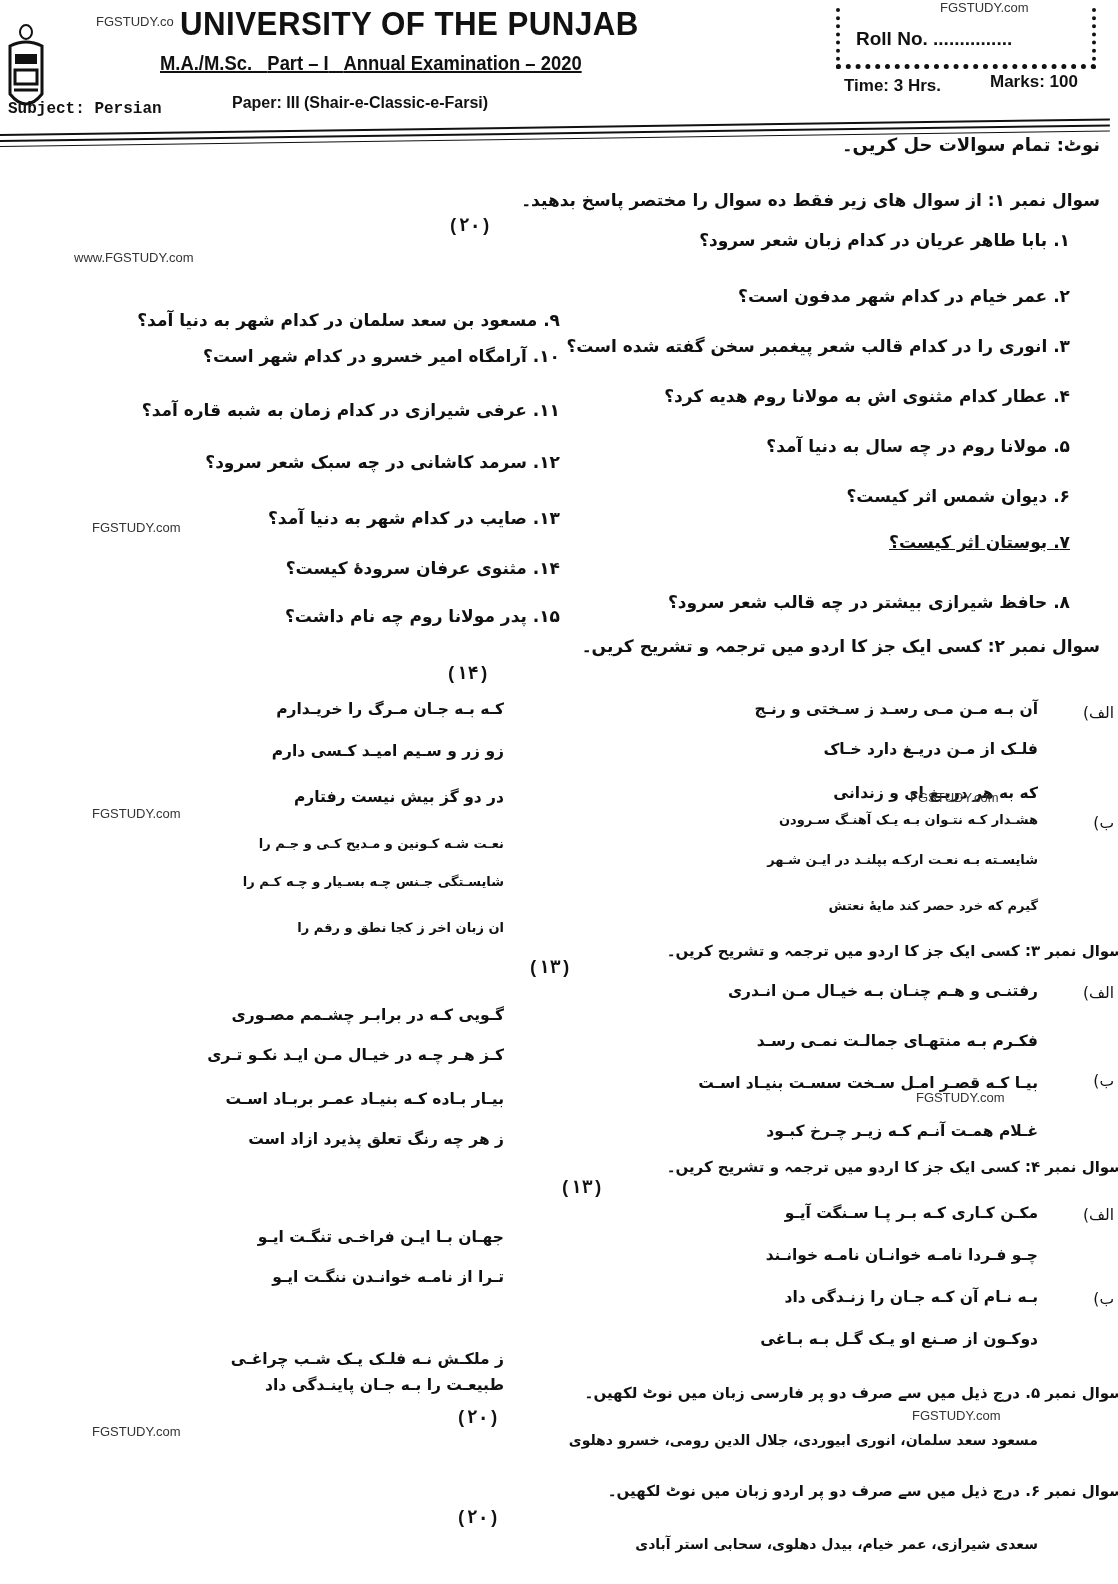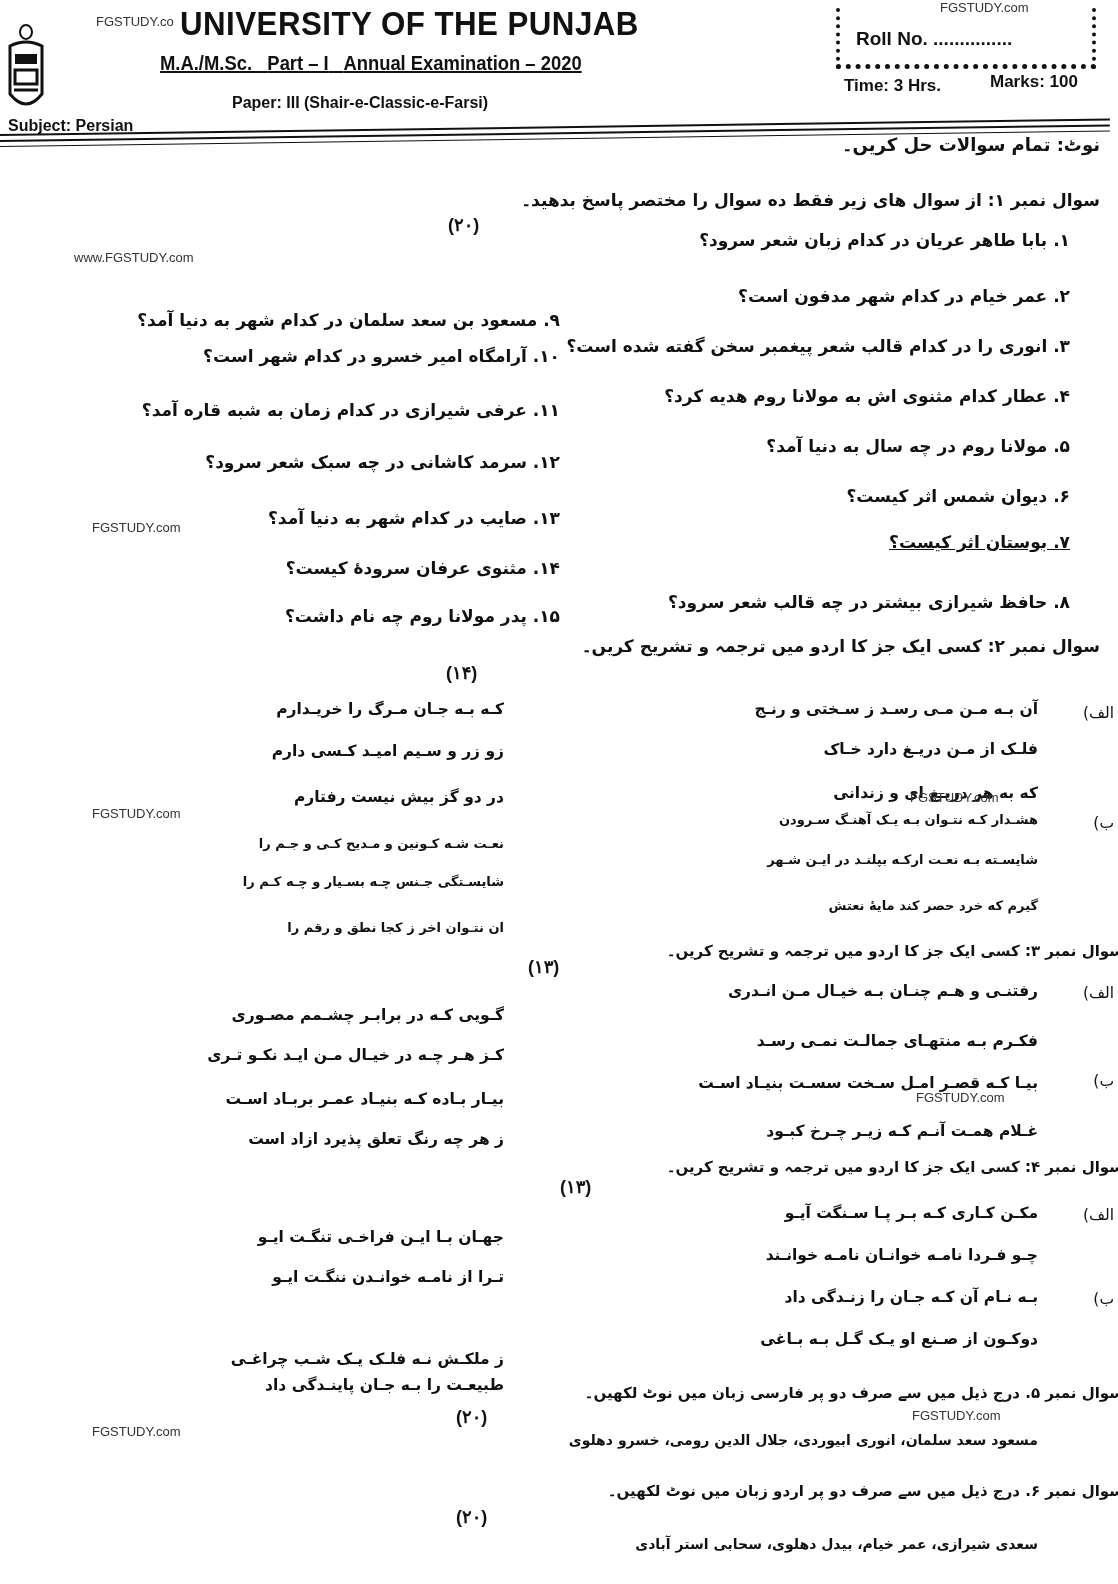--- a/index.html
+++ b/index.html
@@ -3,21 +3,21 @@
 <meta charset="utf-8">
 <style>
   html, body { margin:0; padding:0; background:#ffffff; }
   body { width:1118px; height:1584px; position:relative; overflow:hidden; color:#111; font-family:"DejaVu Sans", sans-serif; }
   .abs { position:absolute; }
   .en { font-family:"Liberation Sans", sans-serif; font-weight:bold; }
   .wm { font-family:"Liberation Sans", sans-serif; font-size:13px; color:#333; font-weight:normal; }
   .fa { font-family:"DejaVu Sans", sans-serif; font-weight:bold; direction:rtl; unicode-bidi:embed; white-space:nowrap; color:#111; }
   .q  { font-size:17px; }
   .verse { font-size:15.5px; }
-  .marks { font-family:Liberation Sans, sans-serif; font-weight:bold; font-size:18px; direction:rtl; }
+  .marks { font-family:Liberation Mono, monospace; font-weight:bold; font-size:18px; direction:rtl; }
   .title { font-size:34px; letter-spacing:0.5px; transform:scaleX(0.92); transform-origin:left; }
   .sub { font-size:20px; text-decoration:underline; transform:scaleX(0.92); transform-origin:left; }
   .rule { position:absolute; left:0; height:2px; background:#111; }
   .rollbox { position:absolute; left:836px; top:8px; width:252px; height:56px; border-left:4px dotted #111; border-right:4px dotted #111; border-bottom:5px dotted #111; }
 </style>
 </head>
 <body>
 
 <div class="abs" style="left:6px;top:24px;width:40px;height:92px;">
   <svg width="40" height="92" viewBox="0 0 40 92">
@@ -33,21 +33,21 @@
 <div class="abs wm" style="left:96px;top:14px;">FGSTUDY.co</div>
 <div class="abs en title" style="left:180px;top:4px;">UNIVERSITY OF THE PUNJAB</div>
 
 <div class="abs en sub" style="left:160px;top:52px;">
   <span>M.A./M.Sc.</span>&nbsp;&nbsp;
   <span>Part – I</span>&nbsp;&nbsp;
   <span>Annual Examination – 2020</span>
 </div>
 
 <div class="abs en" style="left:232px;top:94px;font-size:16px;">Paper: III (Shair-e-Classic-e-Farsi)</div>
-<div class="abs en" style="left:8px;top:117px;font-size:16px;">Subject: Persian</div>
+<div class="abs en" style="left:8px;top:100px;font-size:16px;font-family:Liberation Mono, monospace;">Subject: Persian</div>
 
 <div class="abs wm" style="left:940px;top:0px;">FGSTUDY.com</div>
 <div class="rollbox"></div>
 <div class="abs en" style="left:856px;top:28px;font-size:19px;">Roll No. ...............</div>
 <div class="abs en" style="left:844px;top:76px;font-size:17px;">Time: 3 Hrs.</div>
 <div class="abs en" style="left:990px;top:72px;font-size:17px;">Marks: 100</div>
 
 <div class="rule" style="top:134px;width:1110px;transform:rotate(-0.8deg);transform-origin:left;"></div>
 <div class="rule" style="top:140px;width:1110px;transform:rotate(-0.8deg);transform-origin:left;"></div>
 <div class="rule" style="top:146px;width:1110px;height:1px;transform:rotate(-0.8deg);transform-origin:left;"></div>
@@ -87,21 +87,21 @@
 <div class="abs fa verse" style="right:614px;top:788px;">در دو گز بیش نیست رفتارم</div>
 <div class="abs wm" style="left:92px;top:806px;">FGSTUDY.com</div>
 <div class="abs wm" style="left:910px;top:790px;">FGSTUDY.com</div>
 
 <div class="abs fa verse" style="right:4px;top:814px;font-weight:normal;">ب)</div>
 <div class="abs fa verse" style="right:80px;top:812px;font-size:13px;">هشـدار کـه نتـوان بـه یـک آهنـگ سـرودن</div>
 <div class="abs fa verse" style="right:80px;top:852px;font-size:13px;">شایسـته بـه نعـت ارکـه بپلنـد در ایـن شـهر</div>
 <div class="abs fa verse" style="right:80px;top:898px;font-size:13px;">گیرم که خرد حصر کند مایهٔ نعتش</div>
 <div class="abs fa verse" style="right:614px;top:836px;font-size:13px;">نعـت شـه کـونین و مـدیح کـی و جـم را</div>
 <div class="abs fa verse" style="right:614px;top:874px;font-size:13px;">شایسـتگی جـنس چـه بسـیار و چـه کـم را</div>
-<div class="abs fa verse" style="right:614px;top:920px;font-size:13px;">ان نتـوان اخر ز کجا نطق و رقم را</div>
+<div class="abs fa verse" style="right:614px;top:920px;font-size:13px;">ان زبان اخر ز کجا نطق و رقم را</div>
 
 <div class="abs fa q" style="right:-6px;top:942px;font-size:15px;">سوال نمبر ۳: کسی ایک جز کا اردو میں ترجمہ و تشریح کریں۔</div>
 <div class="abs marks" style="left:528px;top:956px;">(۱۳)</div>
 <div class="abs fa verse" style="right:4px;top:984px;font-weight:normal;">الف)</div>
 <div class="abs fa verse" style="right:80px;top:982px;">رفتنـی و هـم چنـان بـه خیـال مـن انـدری</div>
 <div class="abs fa verse" style="right:80px;top:1032px;">فکـرم بـه منتهـای جمالـت نمـی رسـد</div>
 <div class="abs fa verse" style="right:614px;top:1006px;">گـویی کـه در برابـر چشـمم مصـوری</div>
 <div class="abs fa verse" style="right:614px;top:1046px;">کـز هـر چـه در خیـال مـن ایـد نکـو تـری</div>
 <div class="abs fa verse" style="right:4px;top:1072px;font-weight:normal;">ب)</div>
 <div class="abs fa verse" style="right:80px;top:1074px;">بیـا کـه قصـر امـل سـخت سسـت بنیـاد اسـت</div>

